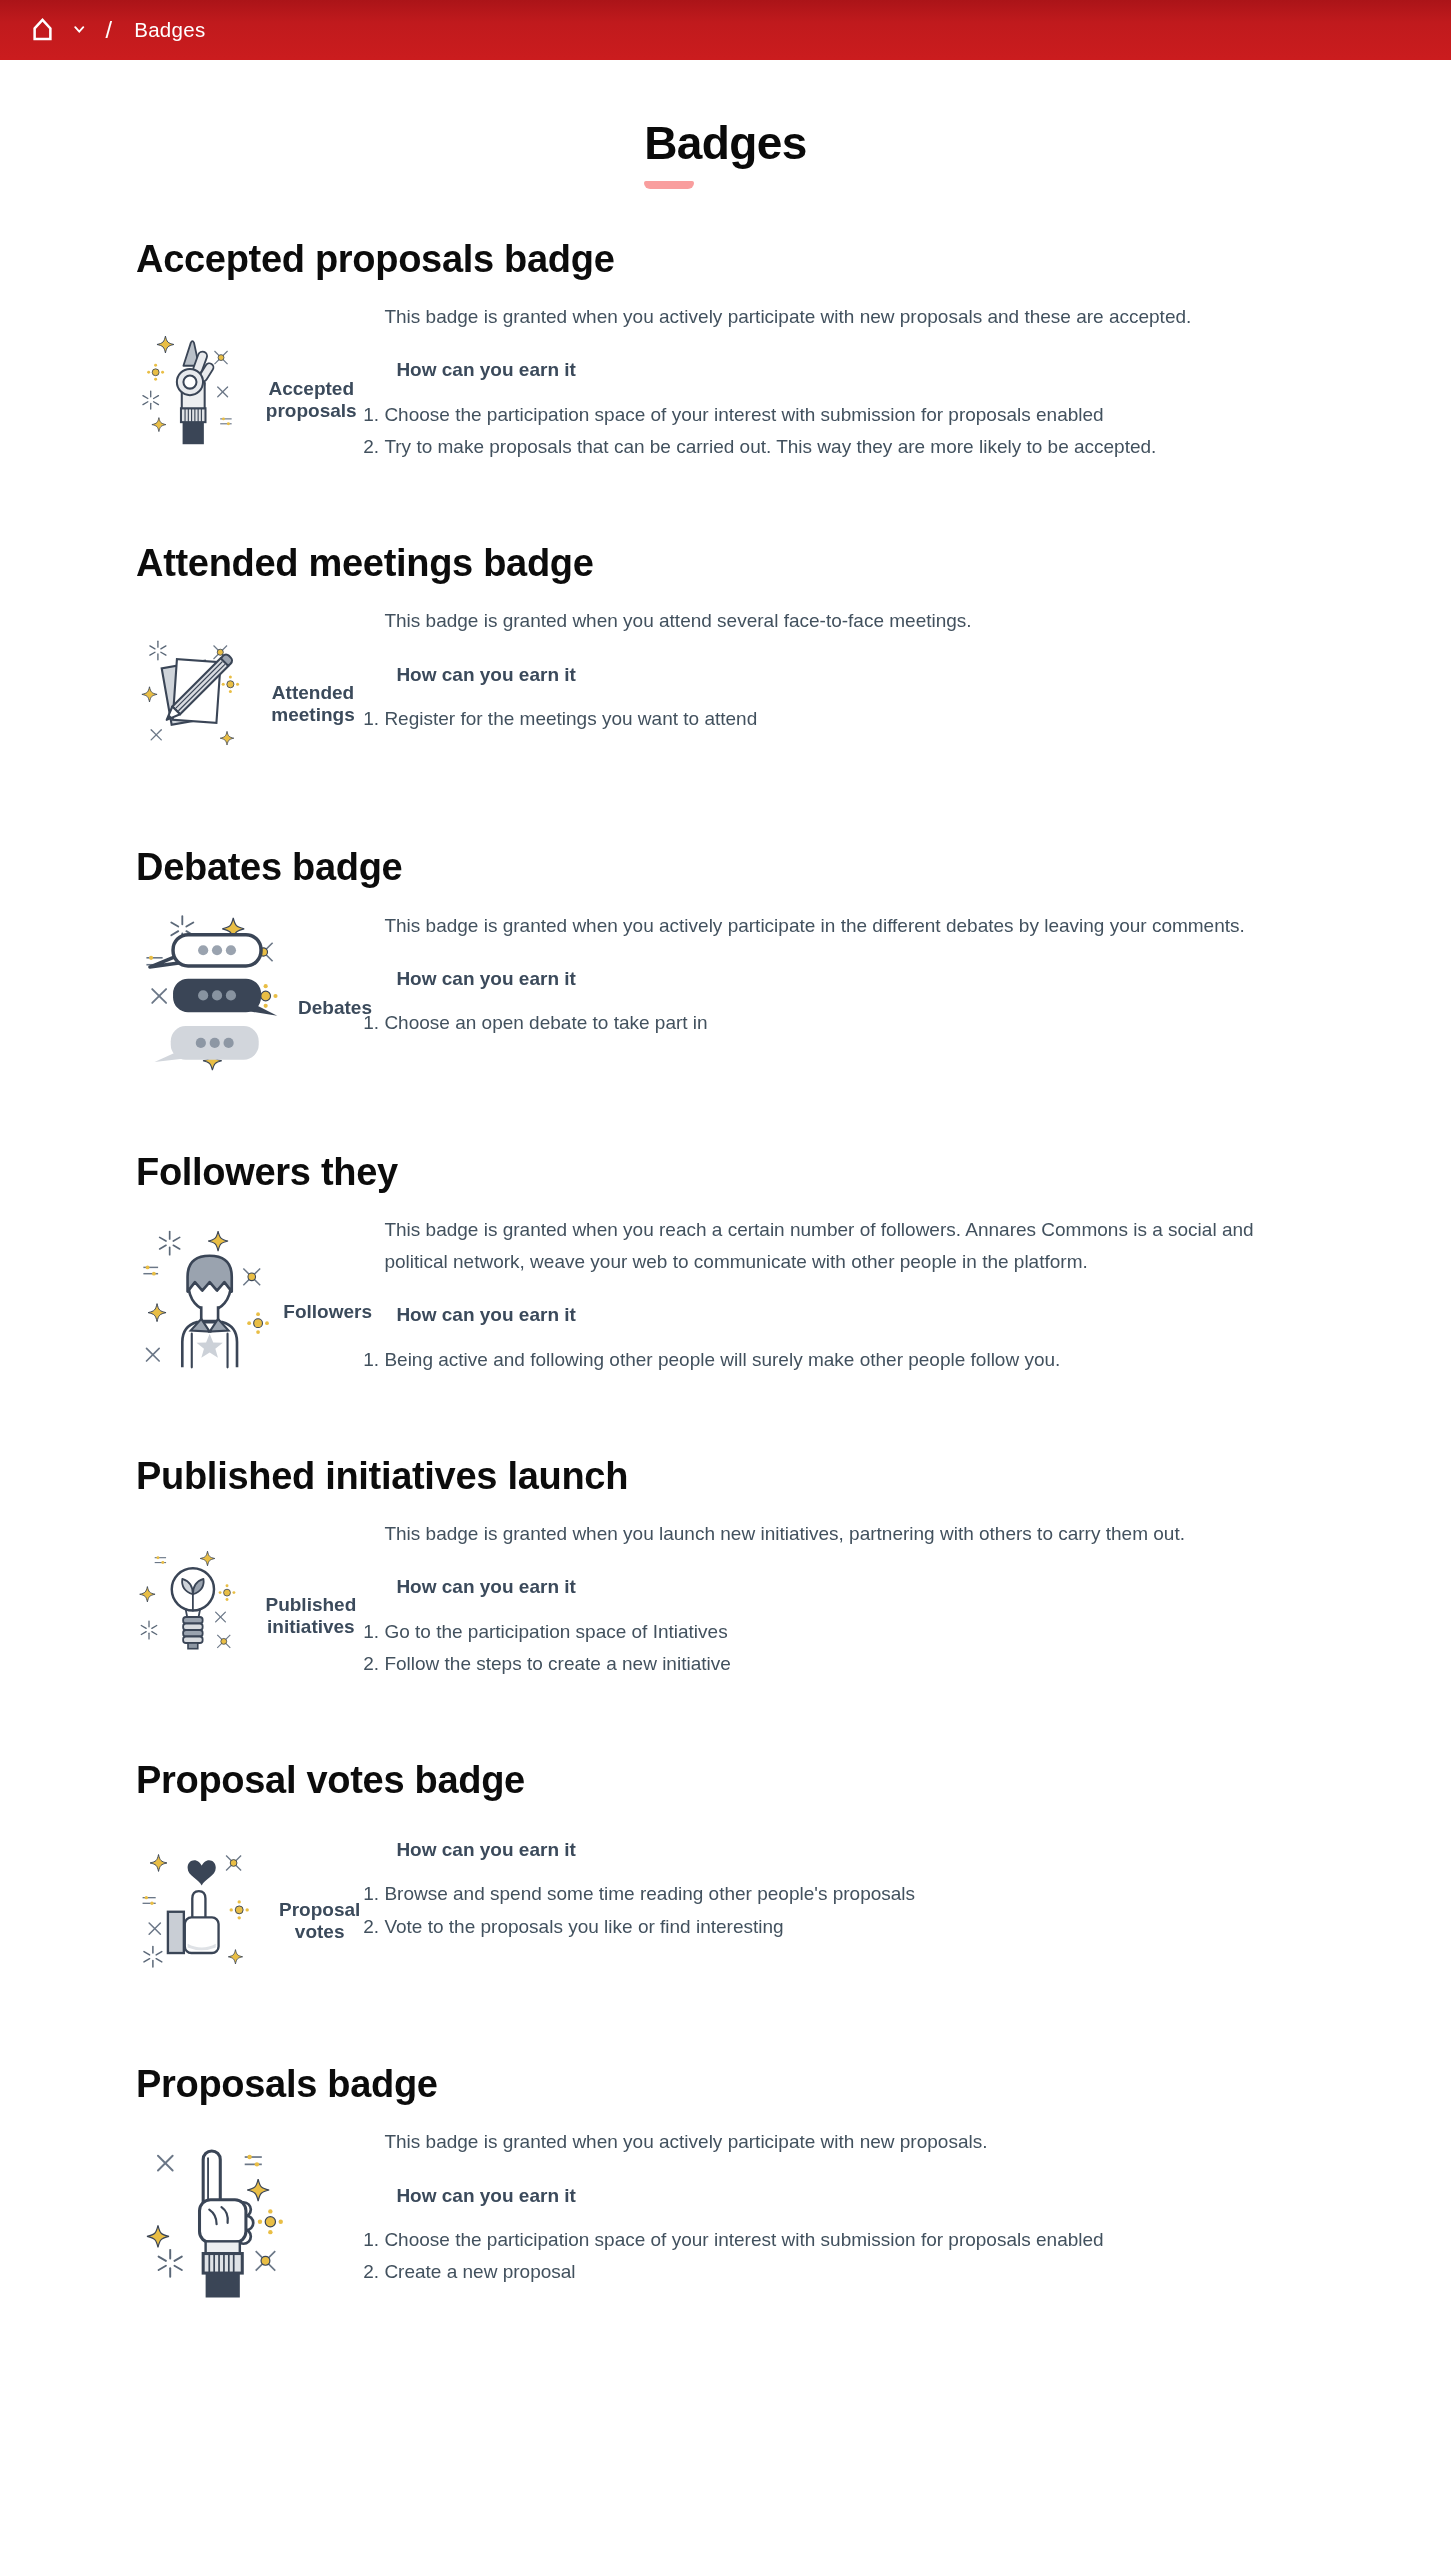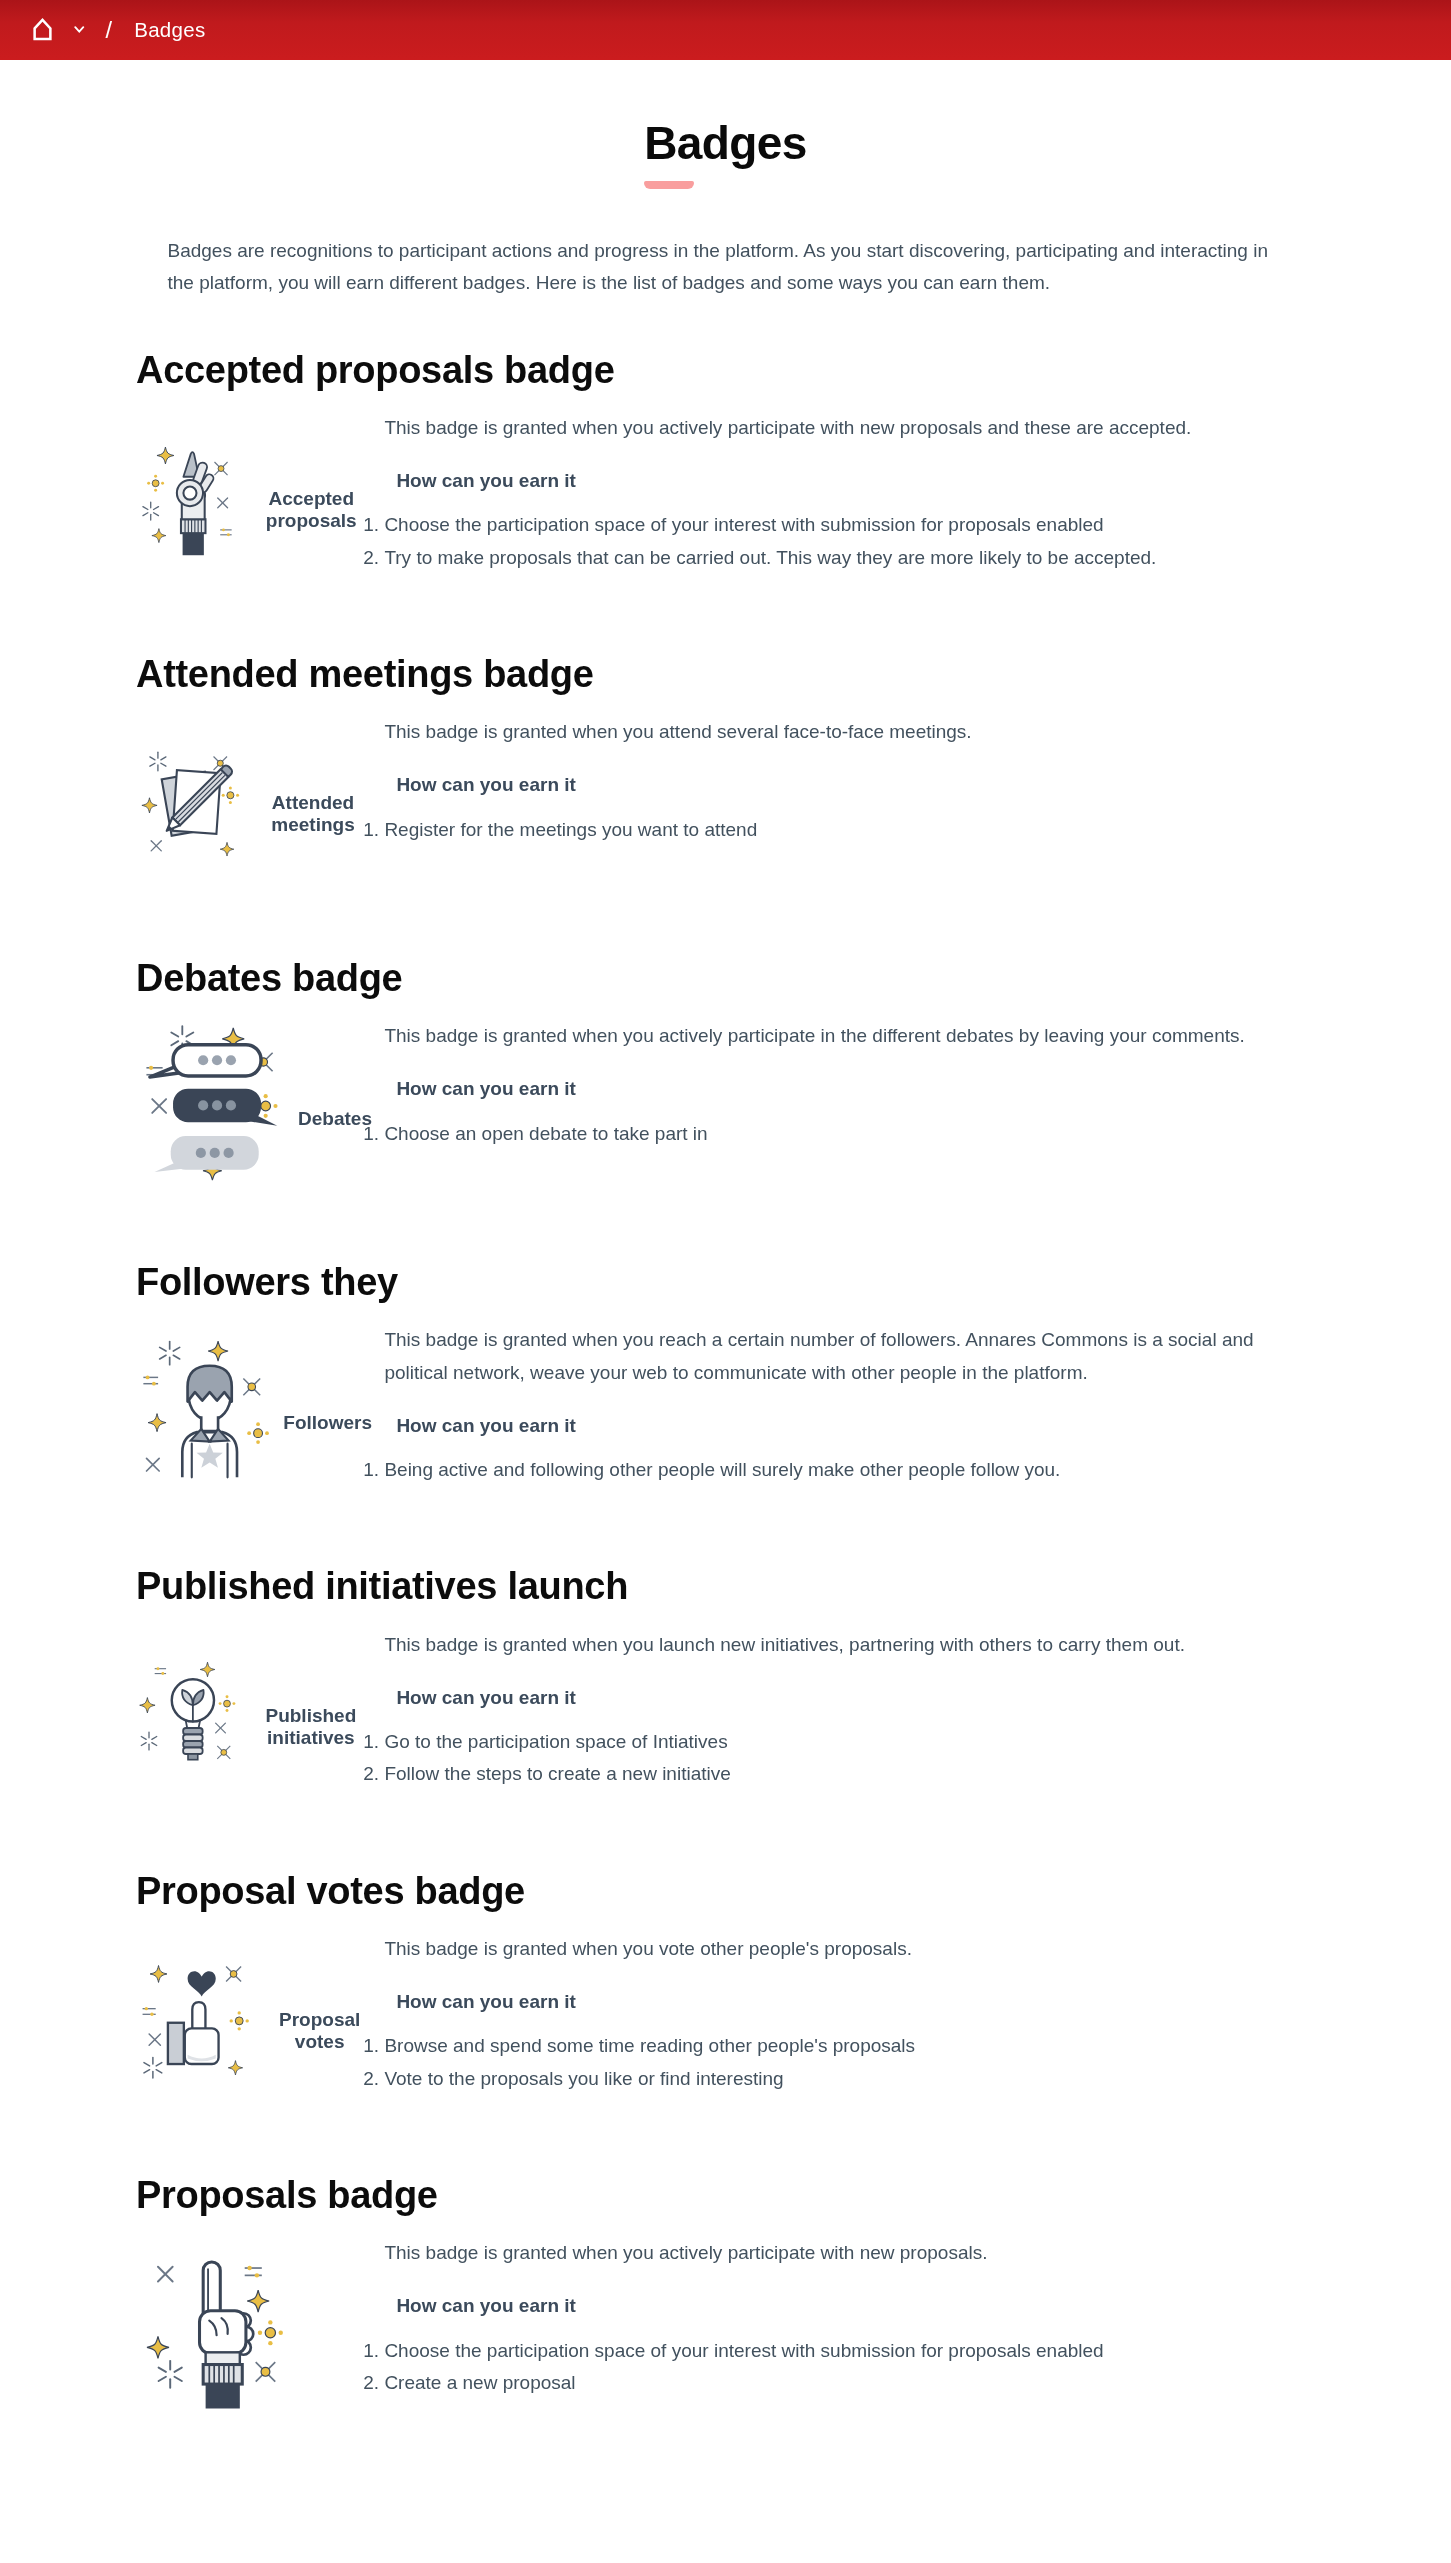--- a/index.html
+++ b/index.html
@@ -120,21 +120,20 @@
 
 <main>
 
   <div class="title-wrap">
     <div class="title-inner">
       <h1>Badges</h1>
       <div class="title-underline"></div>
     </div>
   </div>
 
-  <p class="intro">Badges are recognitions to participant actions and progress in the platform. As you start discovering, participating and interacting in the platform, you will earn different badges. Here is the list of badges and some ways you can earn them.</p>
 
   <div class="sections">
 
     <section class="badge">
       <h2>Accepted proposals badge</h2>
       <div class="row">
         <div class="figure">
           <svg class="media" viewBox="0 0 140 140">
             <use href="#sp-star" transform="translate(36,18) scale(1.15)"></use>
             <use href="#sp-plusdot" transform="translate(24,52)"></use>
@@ -322,21 +321,20 @@
             <use href="#sp-star" transform="translate(106,122) scale(0.85)"></use>
             <path d="M70,46 C67,39 55,36 55,27 C55,20 62,17 67,21 C69,22.5 70,25 70,25 C70,25 71,22.5 73,21 C78,17 85,20 85,27 C85,36 73,39 70,46 Z" fill="#3a4556"></path>
             <path d="M60,84 L60,60 Q60,52 67,52 Q74,52 74,60 L74,82" fill="#ffffff" stroke="#3a4556" stroke-width="2.5" stroke-linejoin="round"></path>
             <rect x="34" y="74" width="17" height="44" fill="#c9ced5" stroke="#3a4556" stroke-width="2.5"></rect>
             <rect x="52" y="80" width="36" height="38" rx="7" fill="#ffffff" stroke="#3a4556" stroke-width="2.5"></rect>
             <path d="M55,108 Q70,116 85,108 L85,112 Q70,118 55,112 Z" fill="#dfe2e6"></path>
           </svg>
           <div class="caption">Proposal votes</div>
         </div>
         <div class="content">
-          <p class="desc">This badge is granted when you vote other people's proposals.</p>
           <p class="how">How can you earn it</p>
           <ol>
             <li>Browse and spend some time reading other people's proposals</li>
             <li>Vote to the proposals you like or find interesting</li>
           </ol>
         </div>
       </div>
     </section>
 
     <section class="badge">

